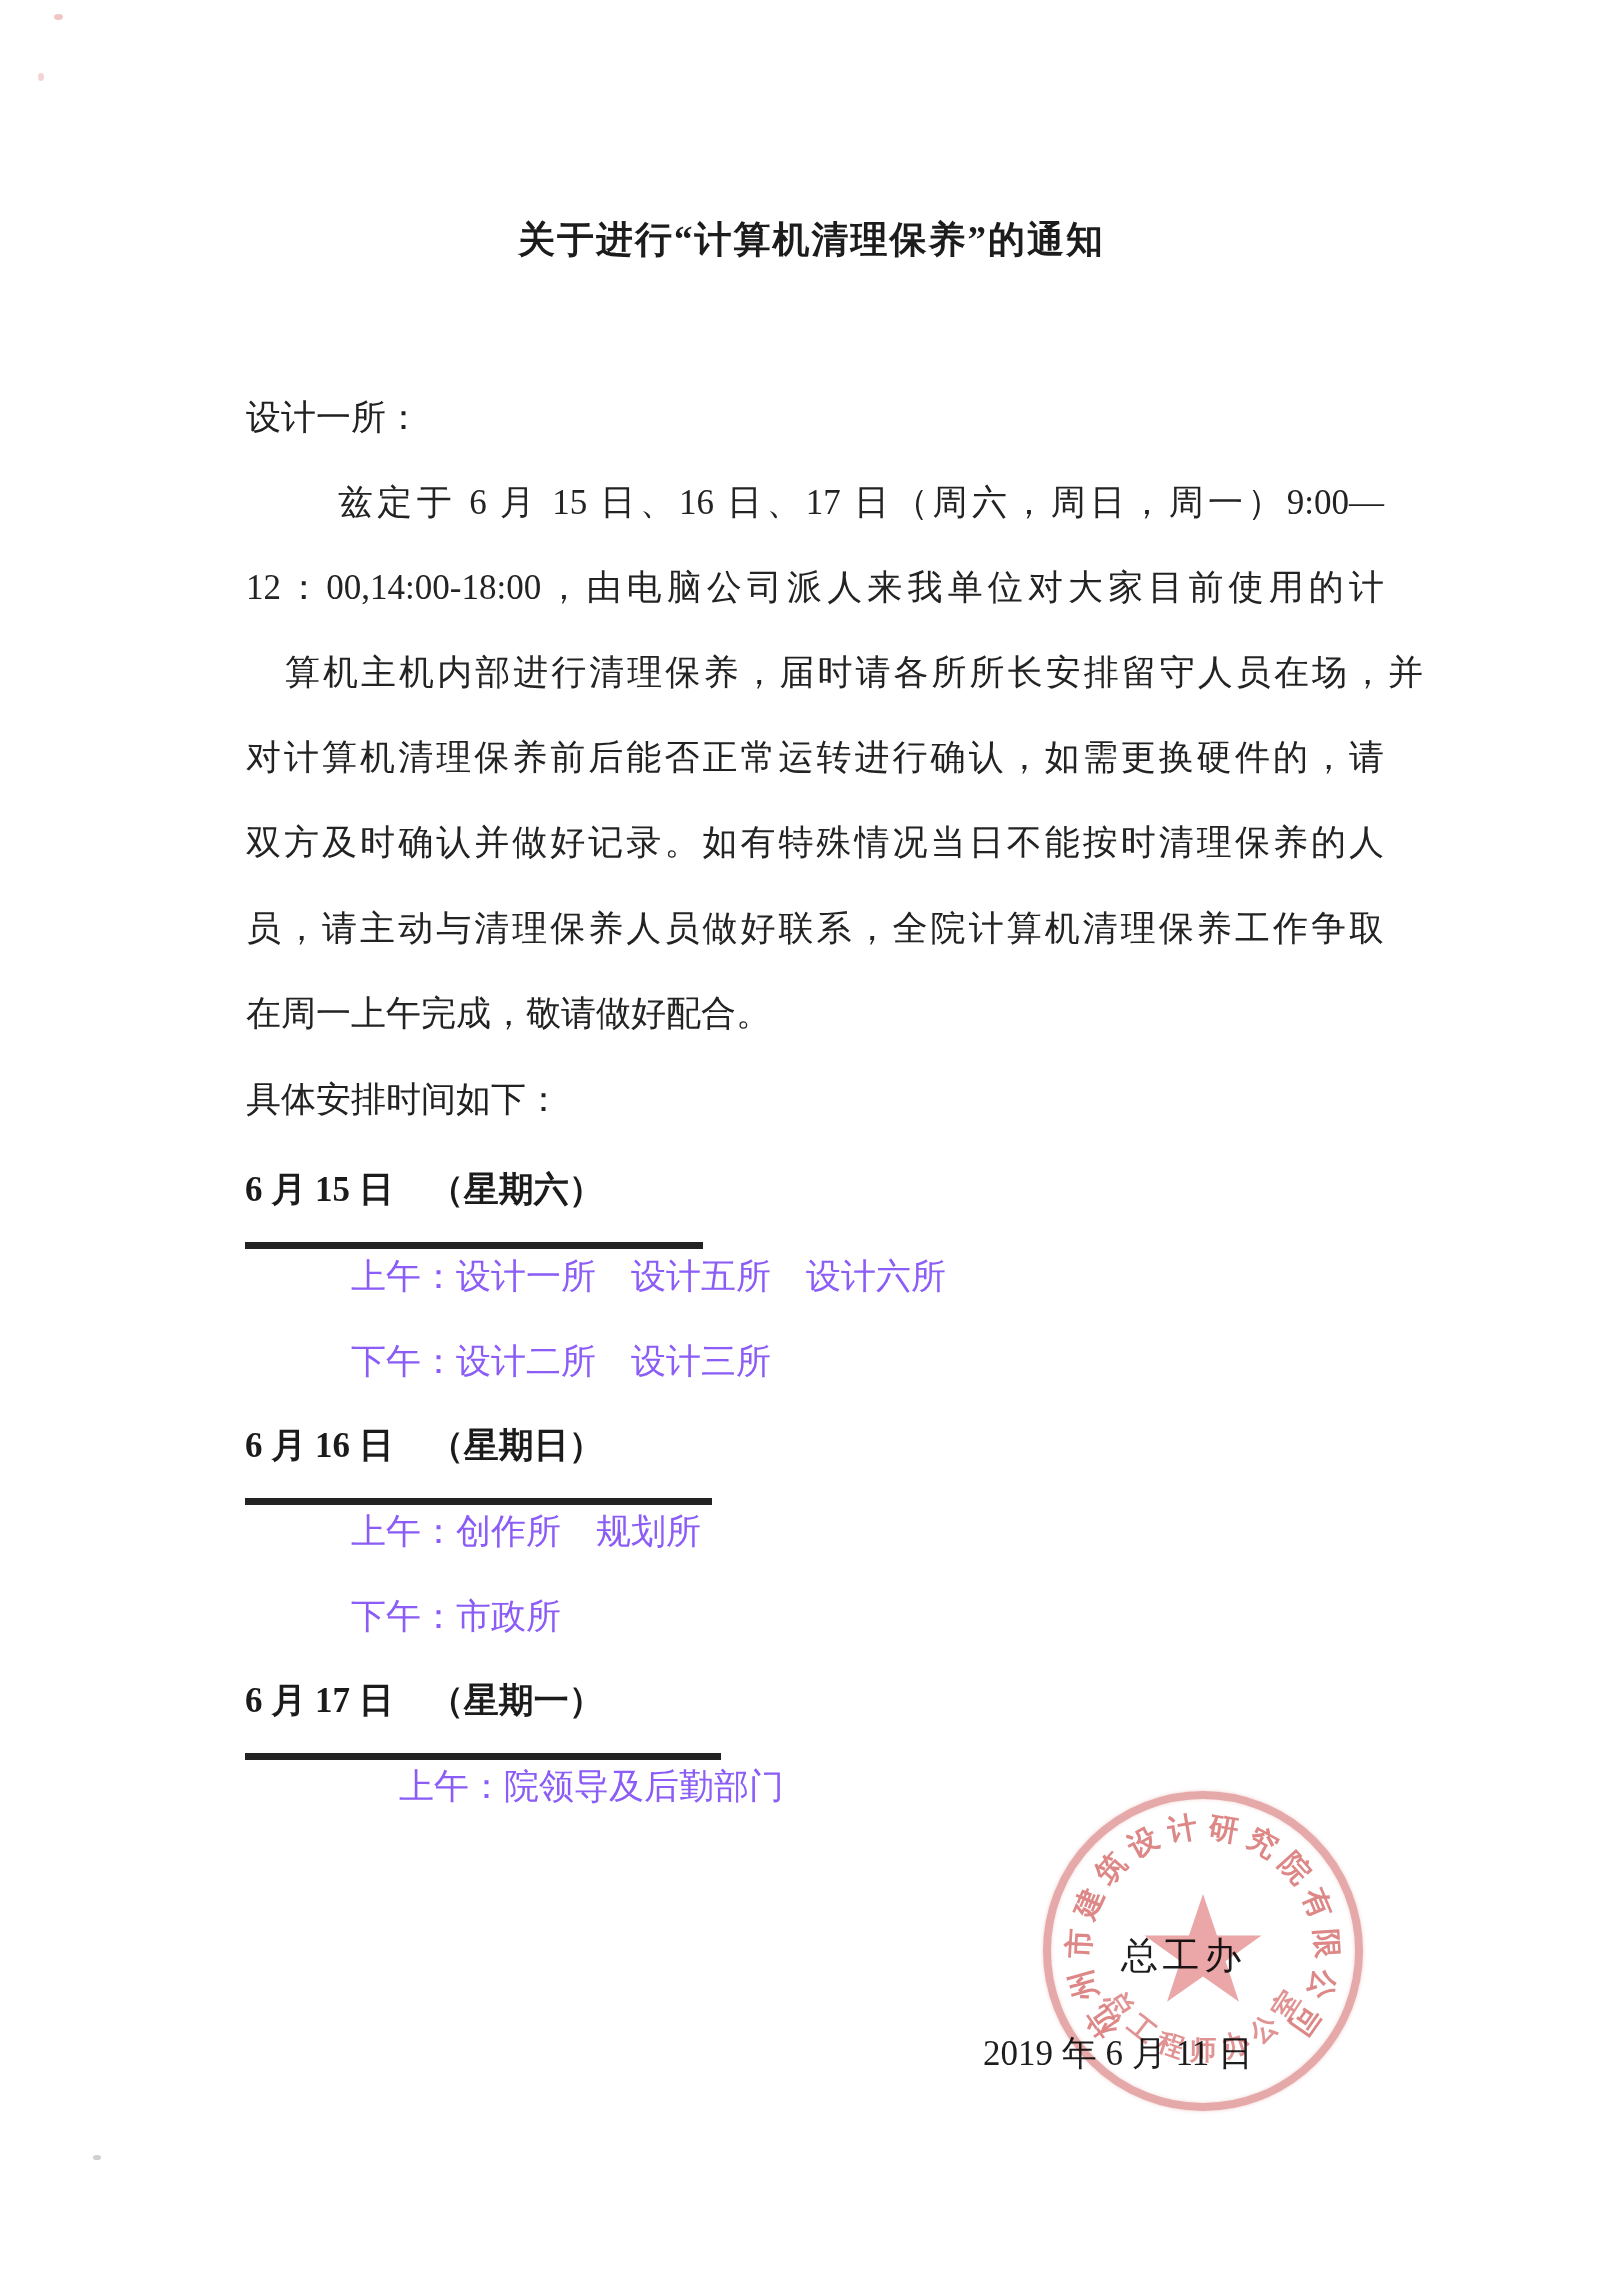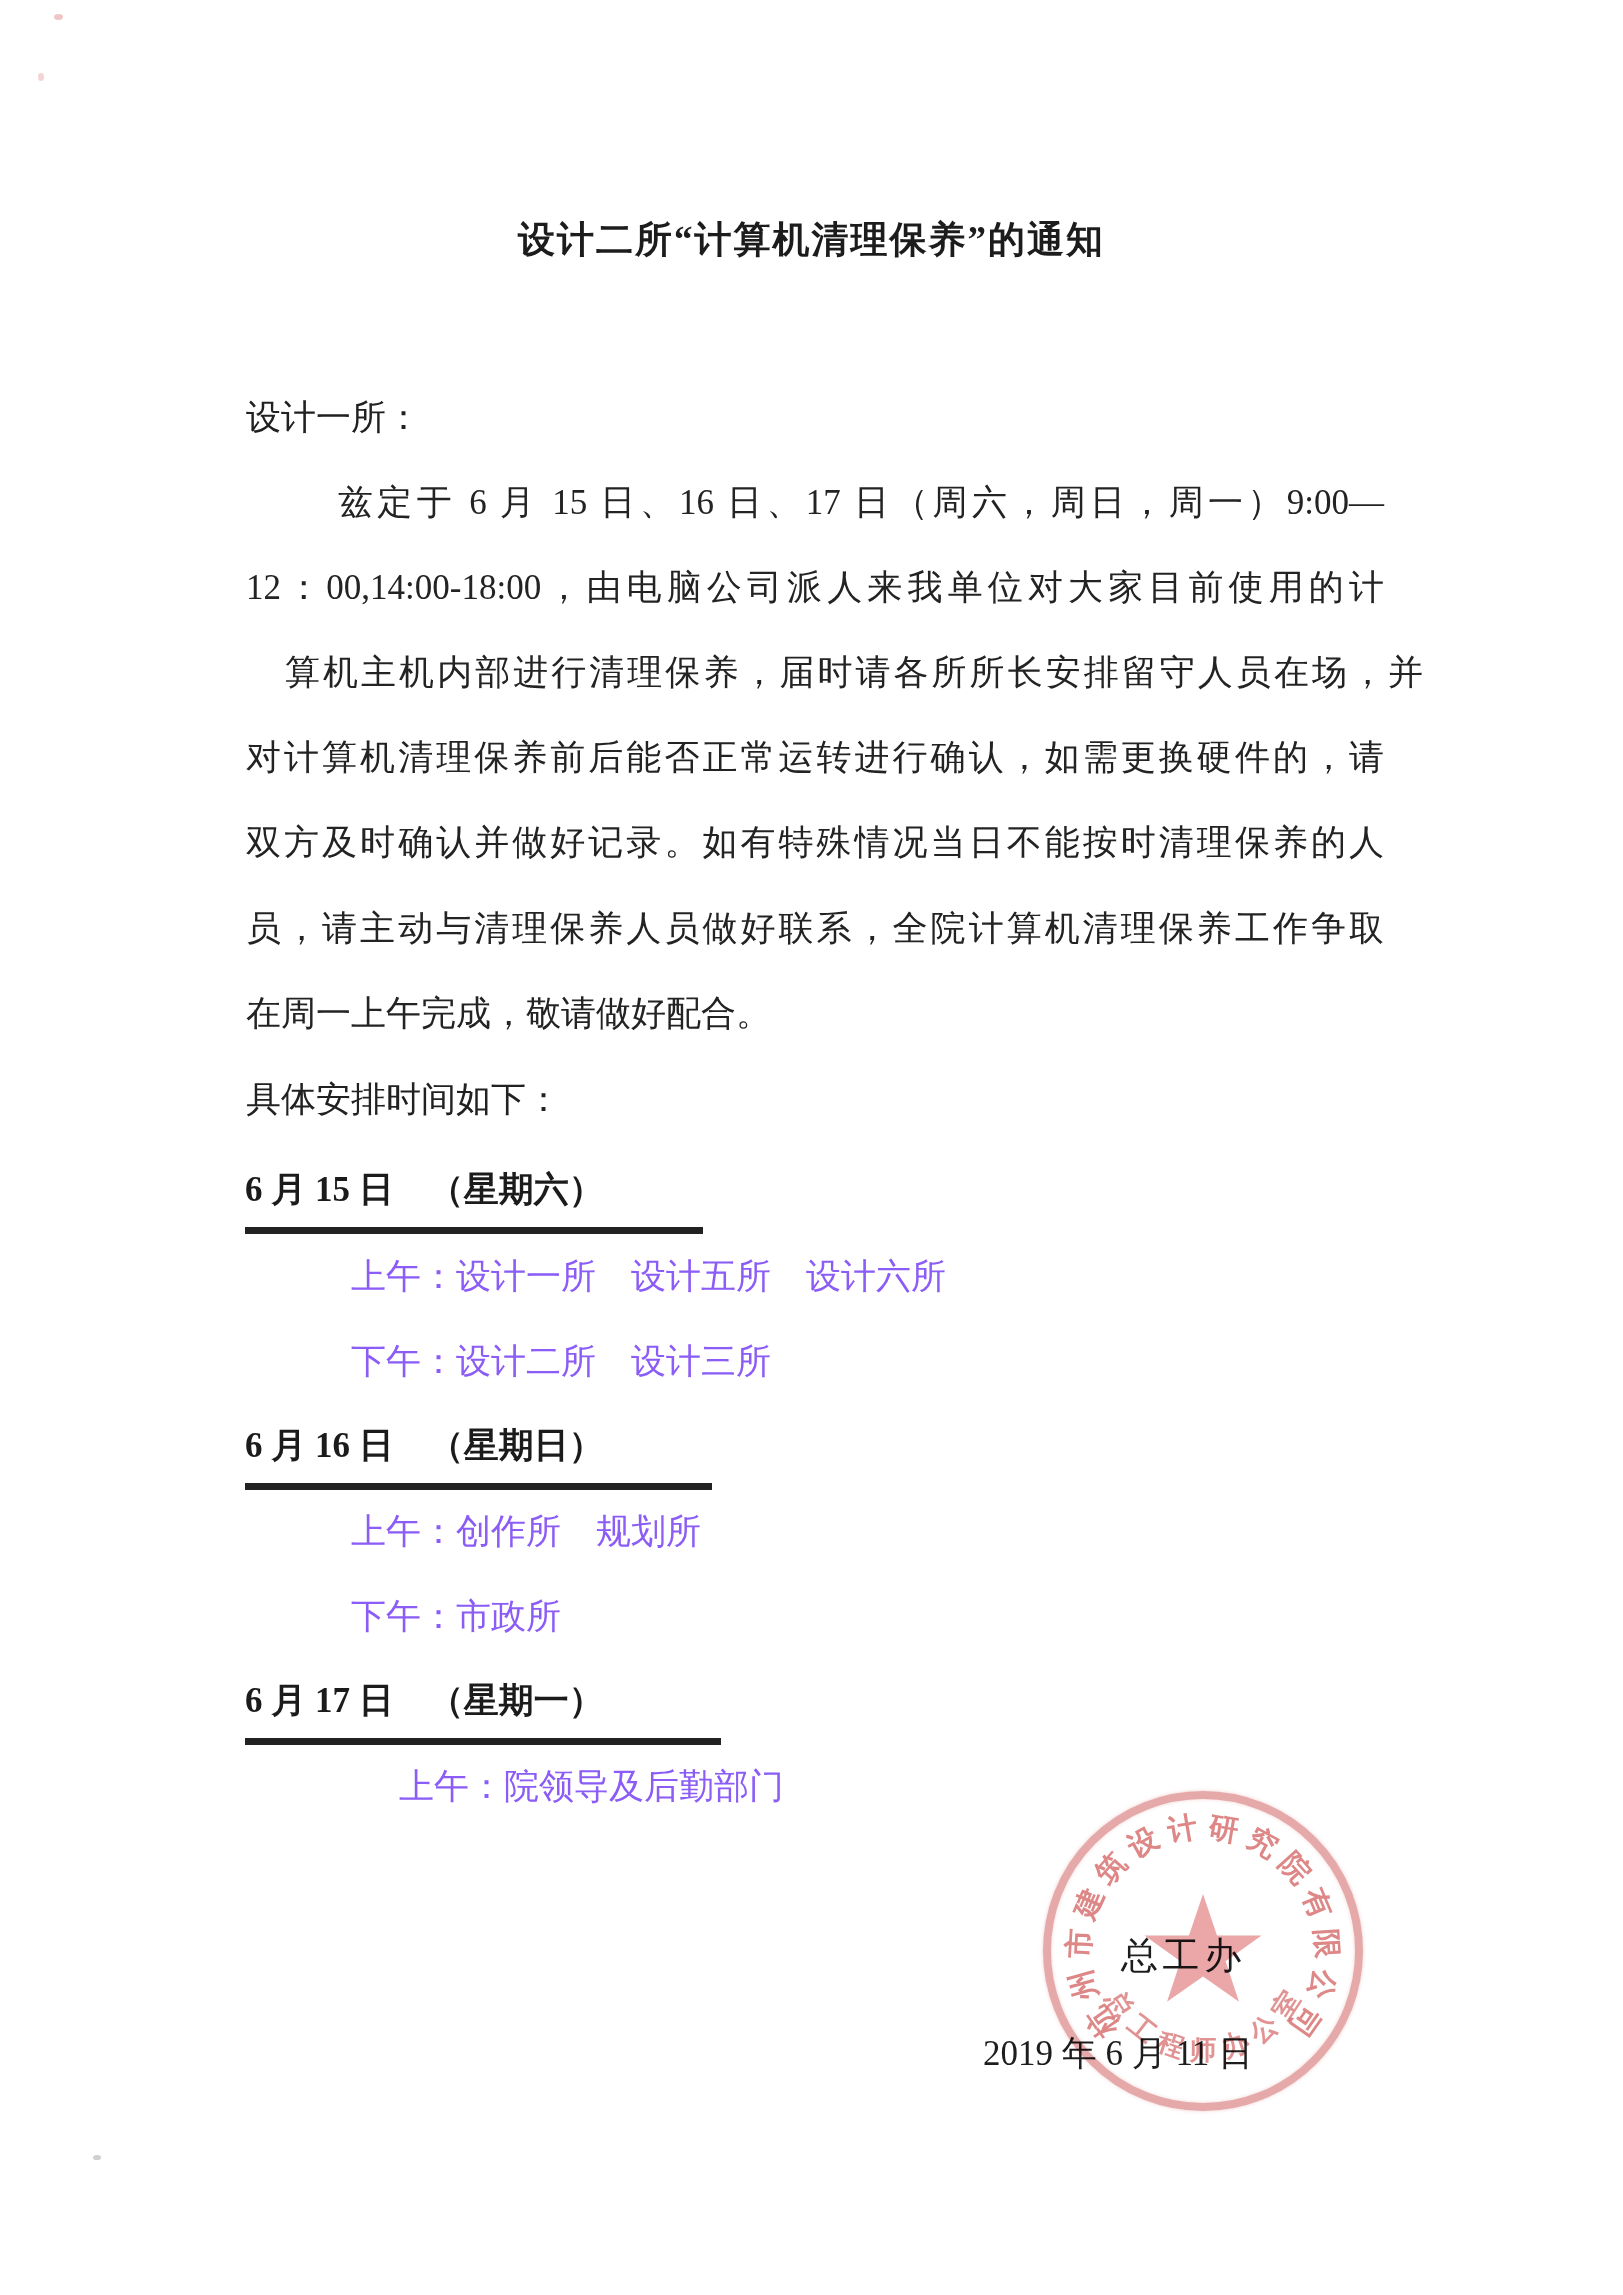--- a/index.html
+++ b/index.html
@@ -67,21 +67,21 @@
     font-size: 35px;
     white-space: nowrap;
   }
   .date-heading {
     position: absolute;
     left: 245px;
     font-size: 35px;
     font-weight: bold;
     color: #1b1b1b;
     white-space: nowrap;
-    padding-bottom: 14px;
+    padding-bottom: 29px;
     border-bottom: 7.2px solid #222222;
   }
   .heading-1 { top: 1166px; width: 458px; }
   .heading-2 { top: 1422px; width: 467px; }
   .heading-3 { top: 1677px; width: 476px; }
   .session-line {
     position: absolute;
     left: 351px;
     font-size: 35px;
     color: #8b5cf6;
@@ -167,21 +167,21 @@
   .speck { position: absolute; border-radius: 50%; }
   .speck-a { left: 54px; top: 14.4px; width: 9.2px; height: 5.9px; background: rgba(216, 110, 110, 0.4); }
   .speck-b { left: 38px; top: 73px; width: 5.9px; height: 7.9px; background: rgba(216, 110, 110, 0.3); }
   .speck-c { left: 93px; top: 2155px; width: 7.9px; height: 4.6px; background: rgba(120, 120, 120, 0.35); }
 </style>
 </head>
 <body>
 
 <div class="page">
 
-  <div class="doc-title">设计二所“计算机清理保养”的通知</div>
+  <div class="doc-title">关于进行“计算机清理保养”的通知</div>
 
   <div class="salutation">设计一所：</div>
 
   <div class="body-line line-1 justified first-line">兹定于 6 月 15 日、16 日、17 日（周六，周日，周一）9:00—</div>
   <div class="body-line line-2 justified">12：00,14:00-18:00，由电脑公司派人来我单位对大家目前使用的计</div>
   <div class="body-line line-3 justified">算机主机内部进行清理保养，届时请各所所长安排留守人员在场，并</div>
   <div class="body-line line-4 justified">对计算机清理保养前后能否正常运转进行确认，如需更换硬件的，请</div>
   <div class="body-line line-5 justified">双方及时确认并做好记录。如有特殊情况当日不能按时清理保养的人</div>
   <div class="body-line line-6 justified">员，请主动与清理保养人员做好联系，全院计算机清理保养工作争取</div>
   <div class="body-line line-7">在周一上午完成，敬请做好配合。</div>

